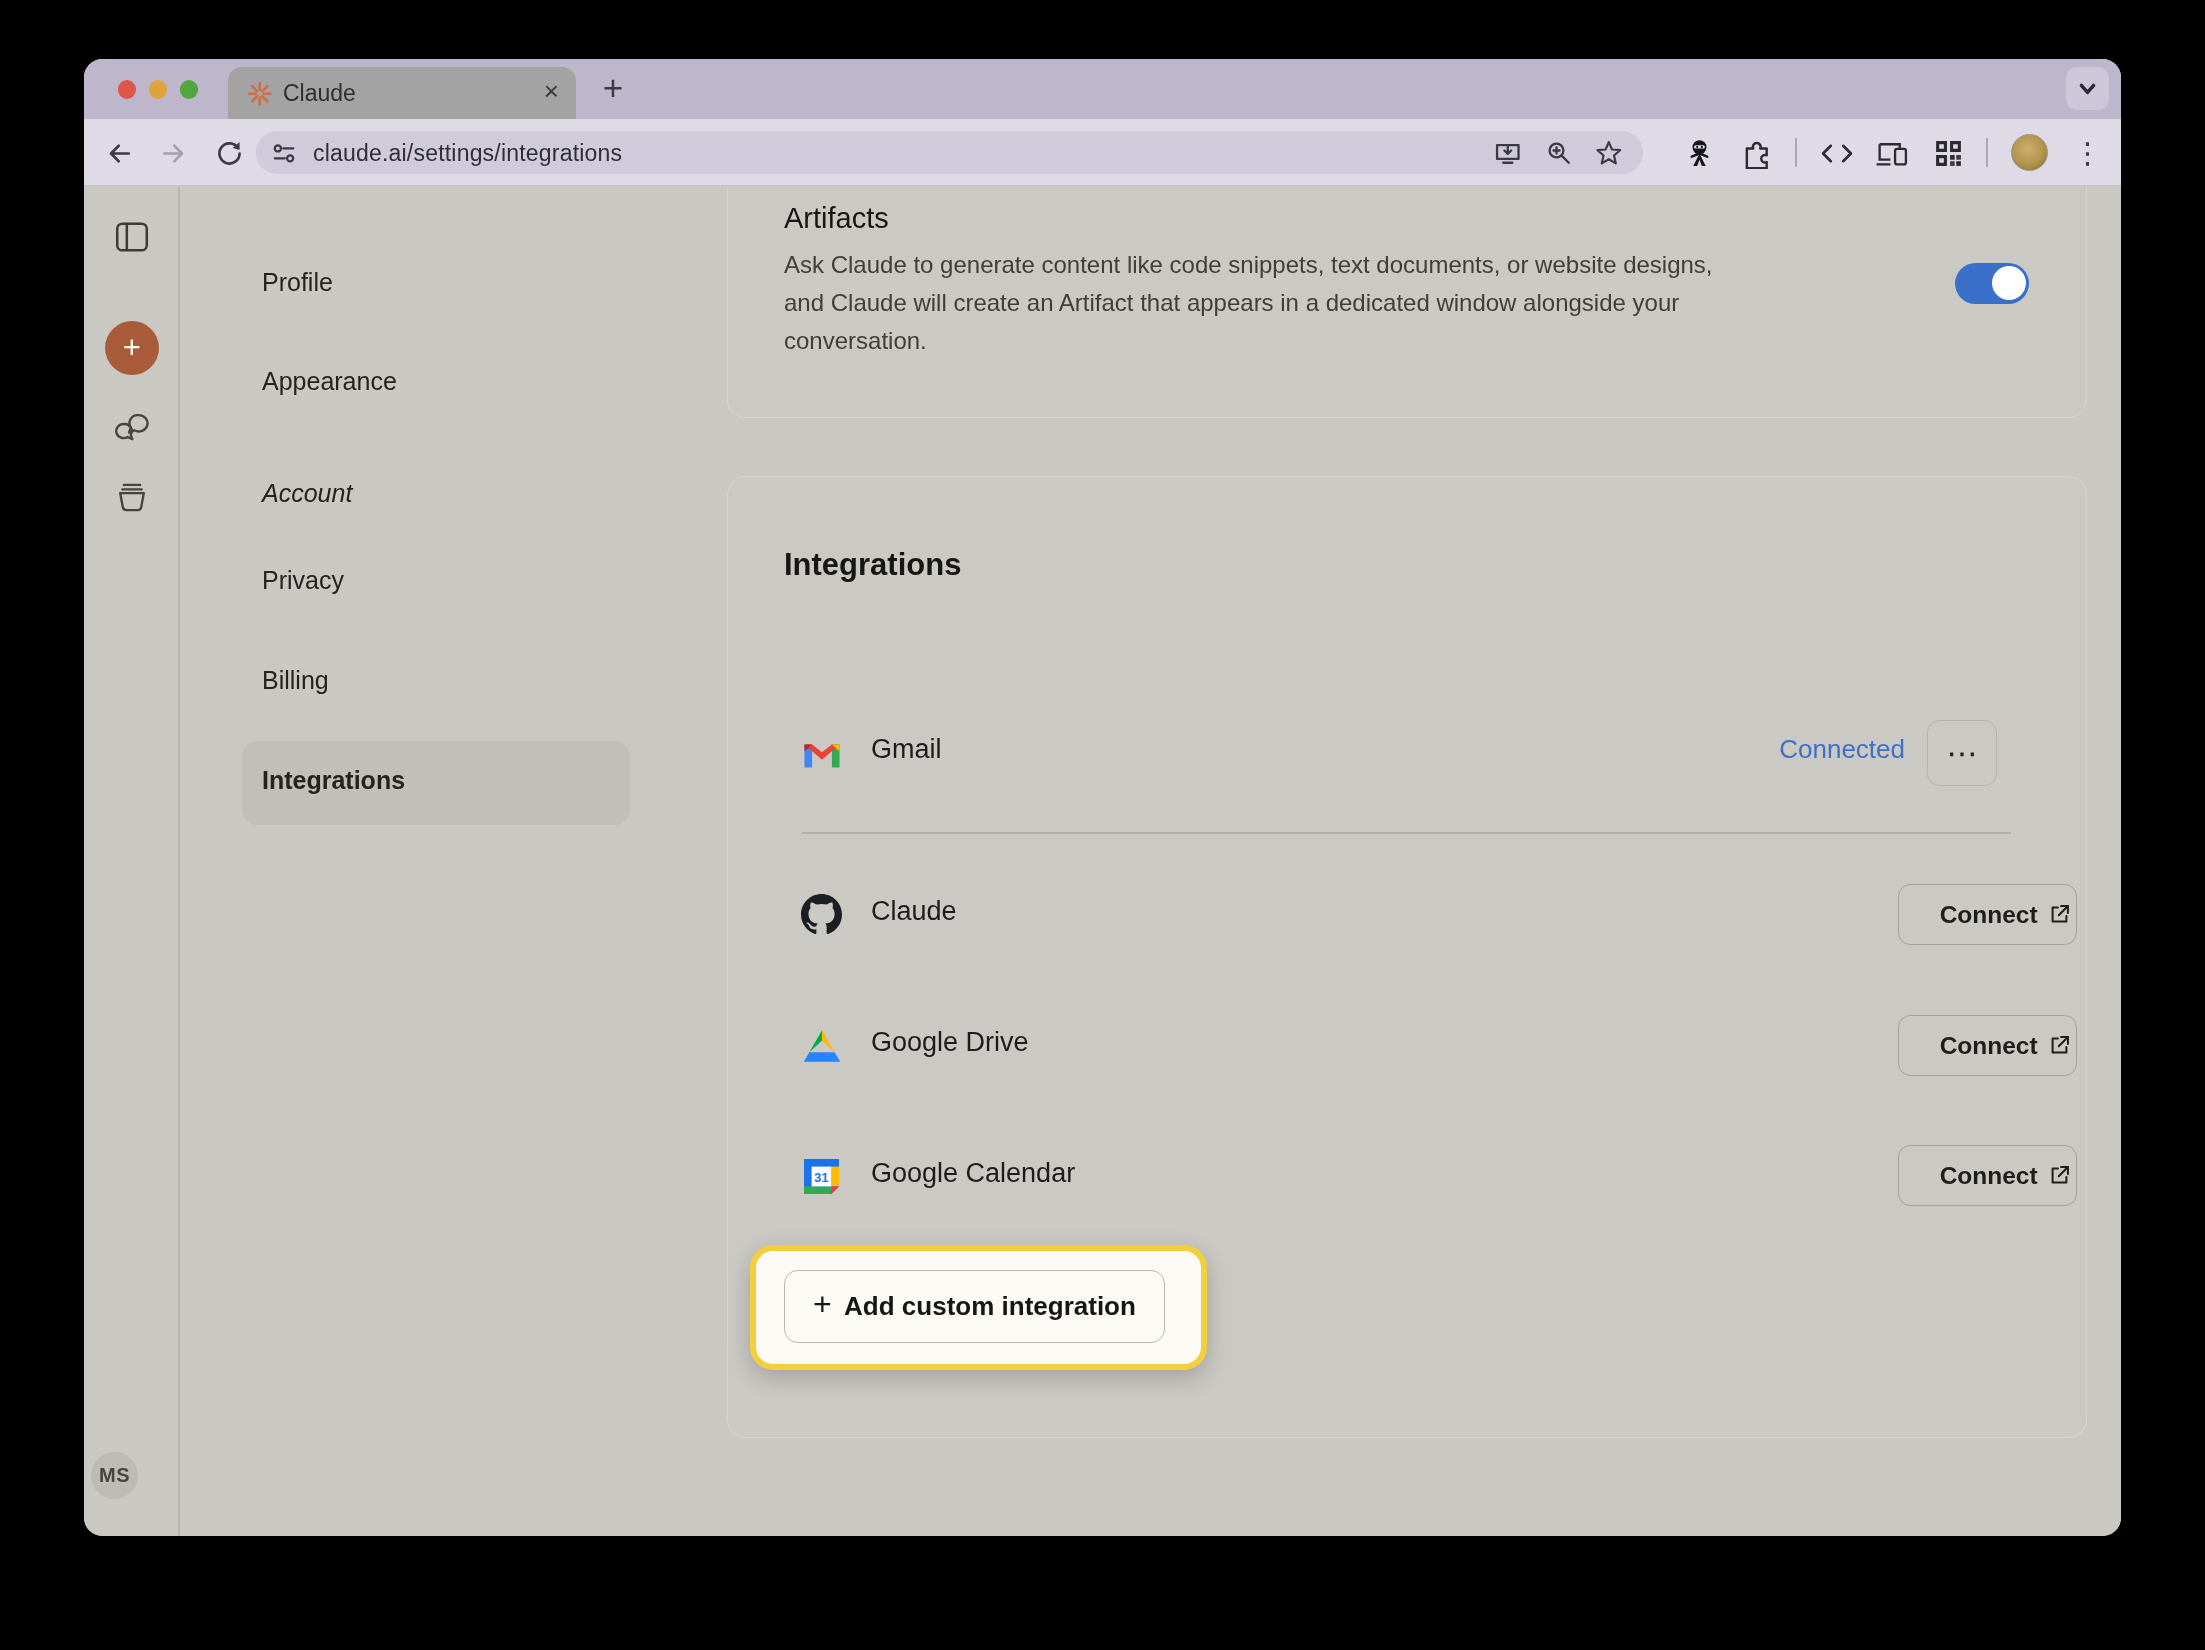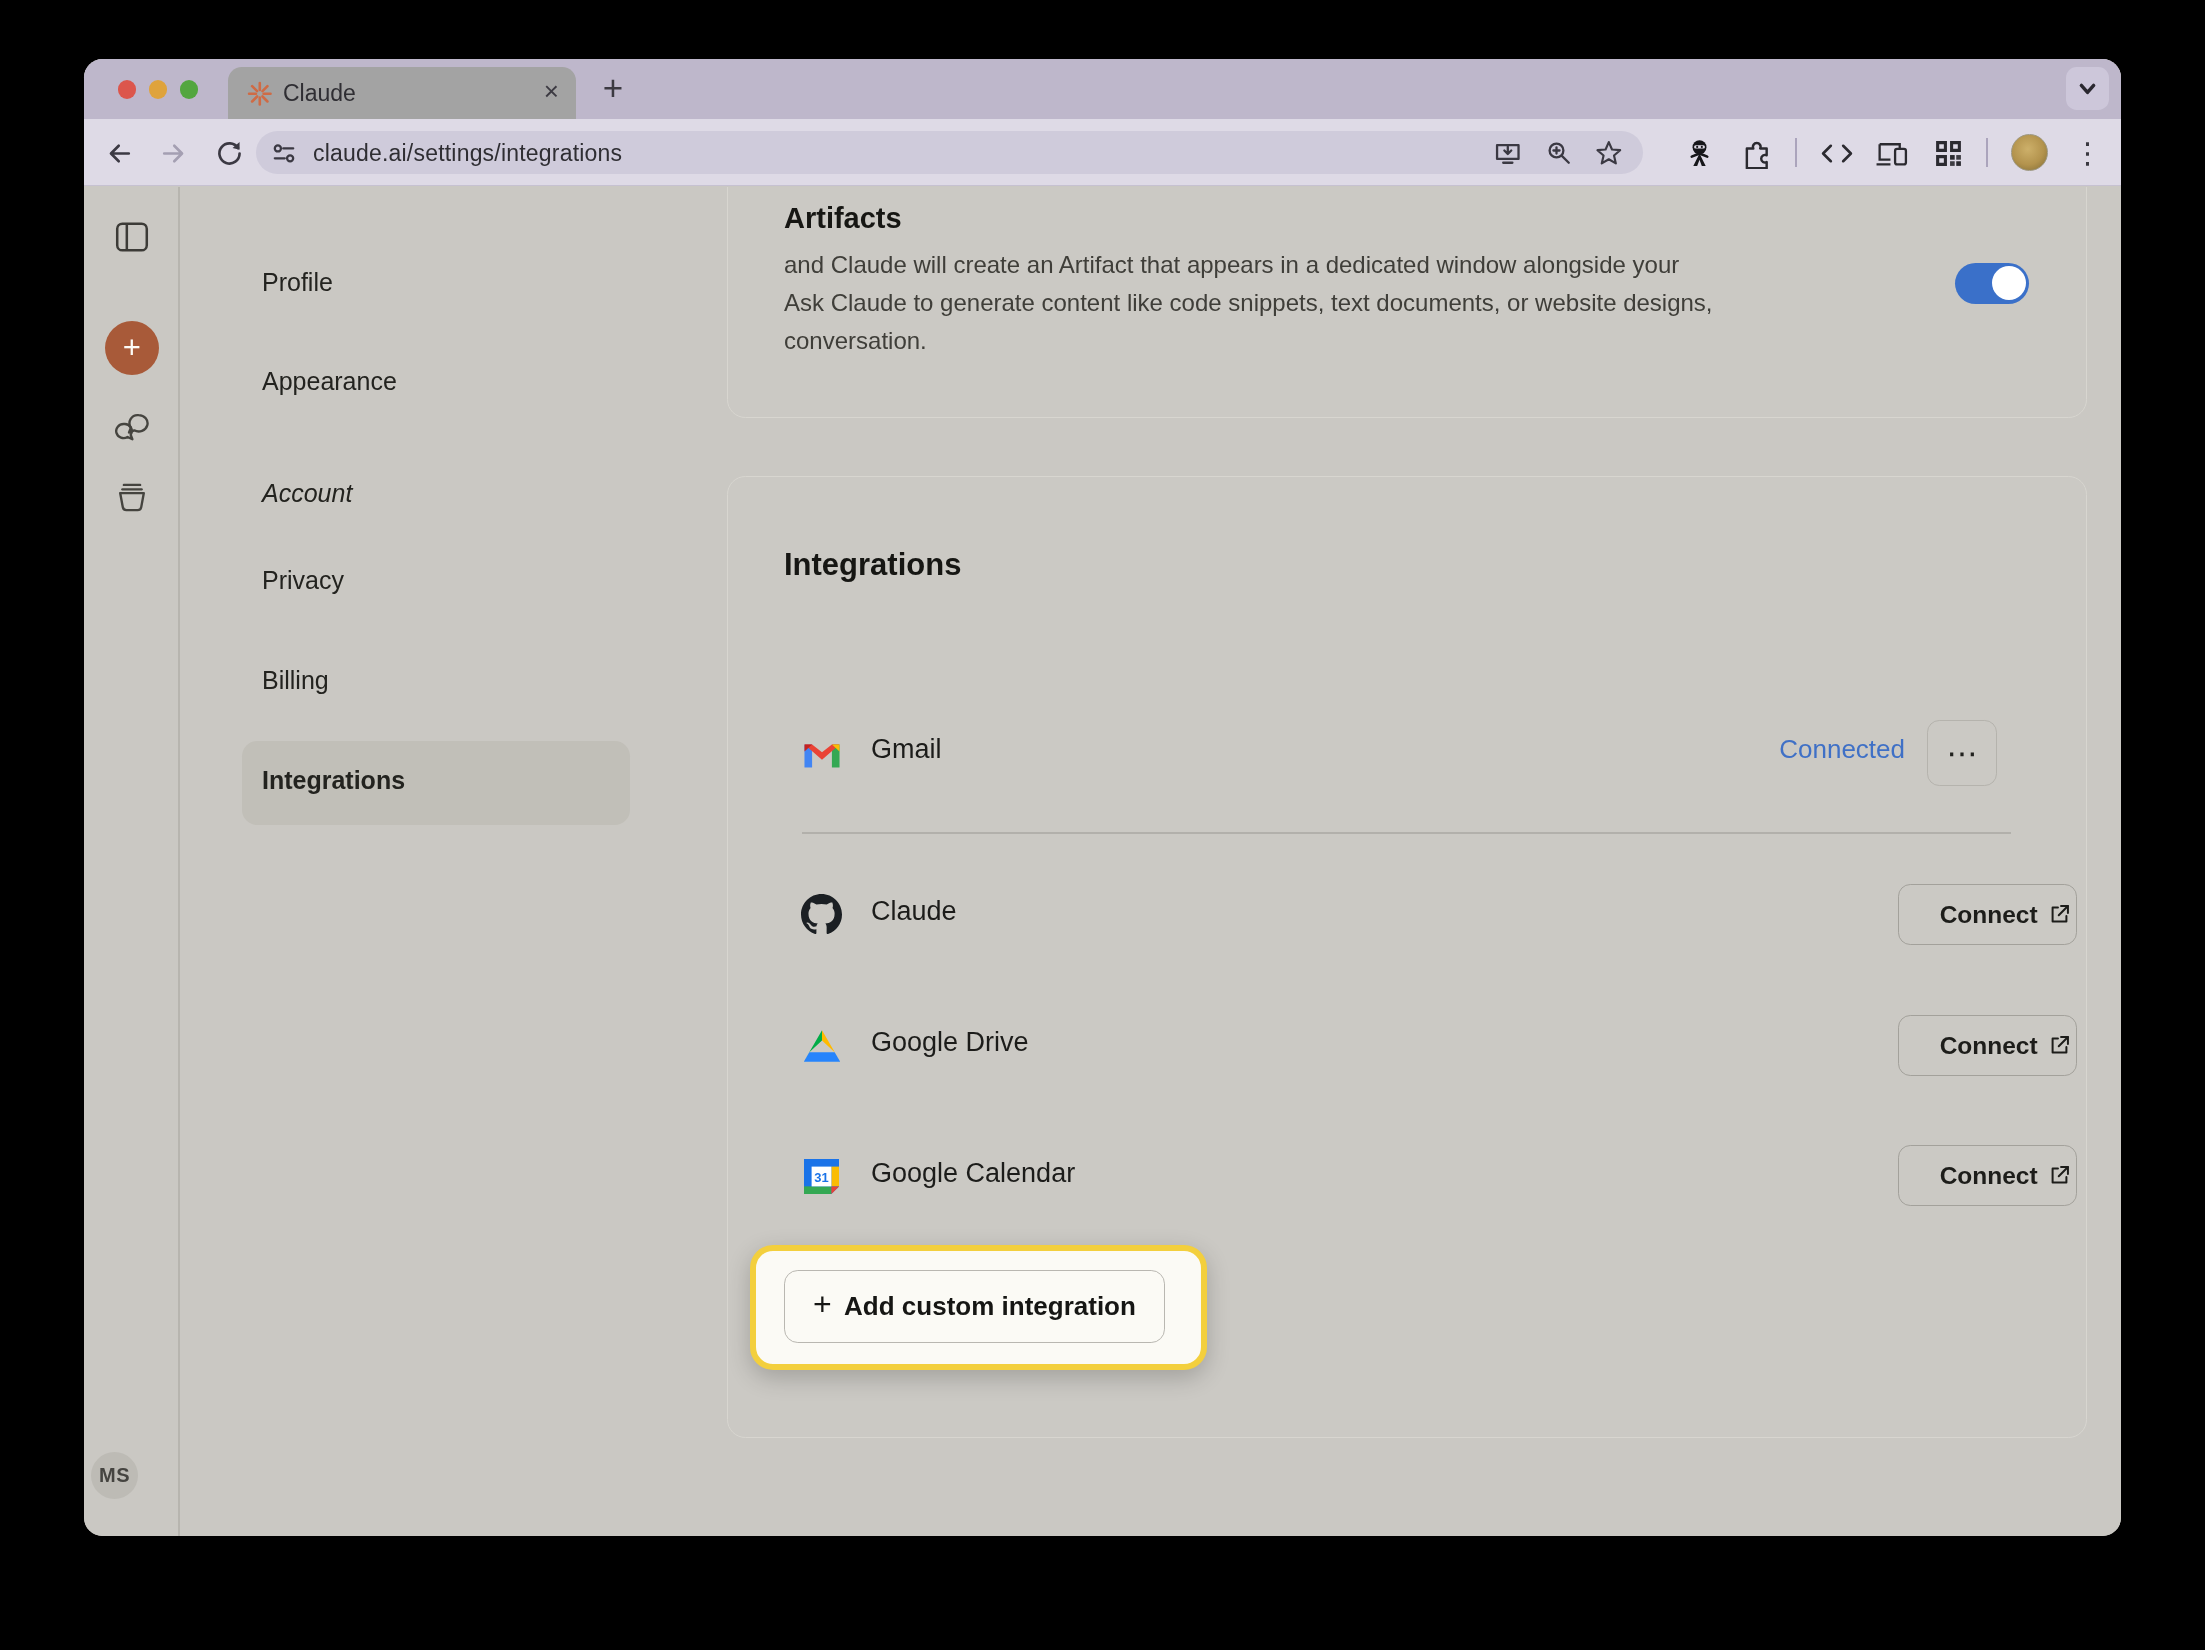--- a/index.html
+++ b/index.html
@@ -39,21 +39,21 @@
     color:#fdfbf7; font-size:31px; font-weight:300; display:flex; align-items:center; justify-content:center; }
   #user-avatar { position:absolute; left:7px; top:1265px; width:47px; height:47px; border-radius:50%; background:#bdbbb5;
     color:#454440; font-size:20px; font-weight:700; display:flex; align-items:center; justify-content:center; letter-spacing:0.4px; }
   .nav-item { position:absolute; left:178px; font-size:25px; font-weight:500; color:#23231f; }
   #nav-active-pill { position:absolute; left:158px; top:554px; width:388px; height:84px; border-radius:15.3px; background:#c1bfb8; }
   
   .card { position:absolute; left:643px; width:1360px; border:1.5px solid #d8d6d0; border-radius:18.4px; background:#cbc9c4; }
   #card-artifacts { top:-23px; height:254px; }
   #card-integrations { top:289px; height:962px; }
   .card h2 { color:#161613; }
-  #artifacts-title { position:absolute; left:56px; top:37px; font-size:29px; font-weight:700; }
+  #artifacts-title { position:absolute; left:56px; top:37px; font-size:29px; font-weight:400; }
   #artifacts-desc { position:absolute; left:56px; top:81px; width:1133px; font-size:24px; line-height:38px; color:#3f3e39; }
   #artifacts-toggle { position:absolute; left:1227px; top:98px; width:74px; height:41px; border-radius:20.7px; background:#3a70c9; }
   #artifacts-toggle .knob { position:absolute; right:3.1px; top:3.1px; width:34px; height:34px; border-radius:50%; background:#fff; }
   #integrations-title { position:absolute; left:56px; top:70px; font-size:31px; font-weight:700; }
   #integrations-sub { position:absolute; left:56px; top:127px; font-size:25px; color:#3b3a36; }
   .row-icon { position:absolute; left:73px; width:41px; height:41px; display:flex; align-items:center; justify-content:center; }
   .row-label { position:absolute; left:143px; font-size:27px; font-weight:500; color:#1c1c1a; }
   #gmail-status { position:absolute; right:181px; top:257px; font-size:26px; font-weight:500; color:#3f70c6; }
   #gmail-menu-btn { position:absolute; left:1199px; top:243px; width:70px; height:66px; border-radius:12.3px; border:1.5px solid #b5b3ad;
     color:#21211e; font-size:31px; display:flex; align-items:center; justify-content:center; }
@@ -247,22 +247,22 @@
     <div class="nav-item" style="top:81px;">Profile</div>
     <div class="nav-item" style="top:180px;">Appearance</div>
     <div class="nav-item" style="top:292px;font-style:italic;">Account</div>
     <div class="nav-item" style="top:379px;">Privacy</div>
     <div class="nav-item" style="top:479px;">Billing</div>
     <div class="nav-item" style="top:579px; font-weight:700;">Integrations</div>
 
     <div class="card" id="card-artifacts">
       <h2 id="artifacts-title">Artifacts</h2>
       <div id="artifacts-desc">
+        <div>Ask Claude to generate content like code snippets, text documents, or website designs,</div>
         <div>and Claude will create an Artifact that appears in a dedicated window alongside your</div>
-        <div>Ask Claude to generate content like code snippets, text documents, or website designs,</div>
         <div>conversation.</div>
       </div>
       <div id="artifacts-toggle">
           <div class="knob"></div>
         </div>
     </div>
 
     <div class="card" id="card-integrations">
       <h2 id="integrations-title">Integrations</h2>
 

